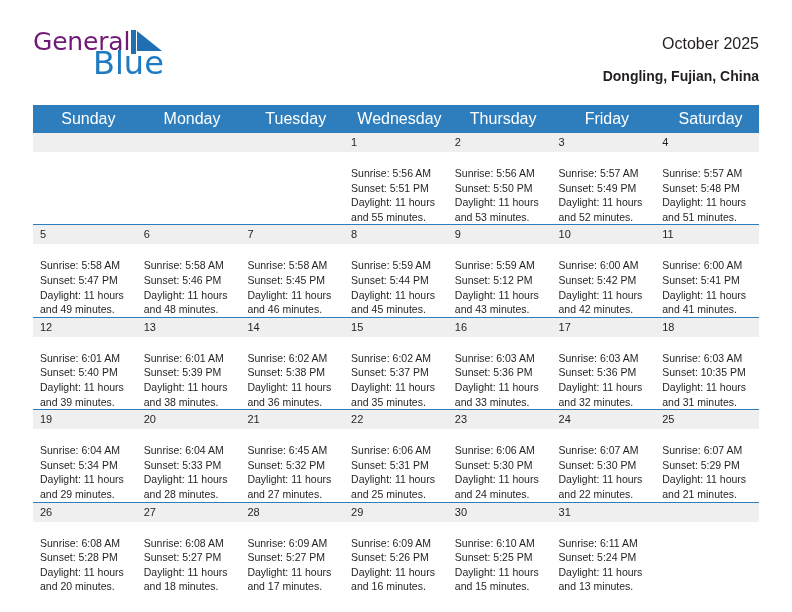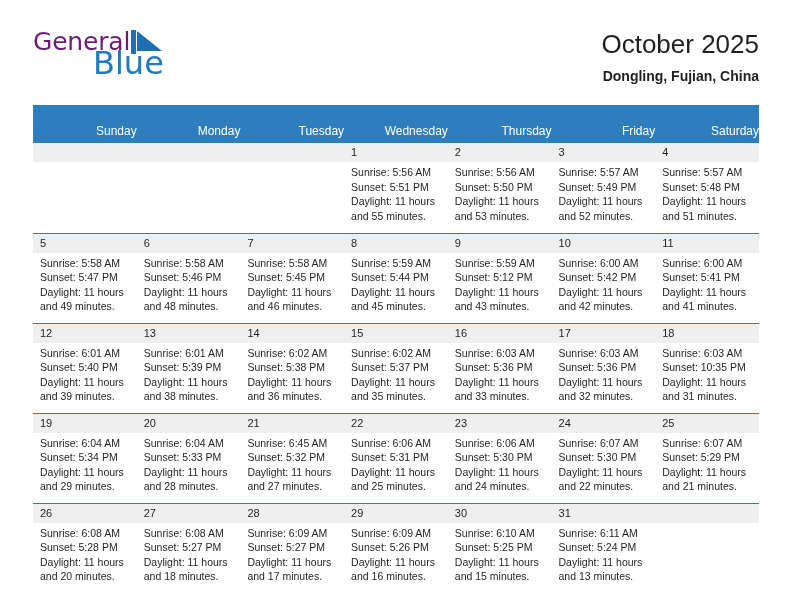--- a/index.html
+++ b/index.html
@@ -66,21 +66,21 @@
     font-family: "DejaVu Sans", sans-serif;
   }
 
   .titles {
     position: absolute;
     right: 0;
     top: 0;
     text-align: right;
   }
   .month-title {
-    font-size: 26px;
+    font-size: 16px;
     line-height: 32px;
     color: #231f20;
     font-weight: normal;
     margin: 0;
     white-space: nowrap;
   }
   .location-title {
     font-size: 14px;
     line-height: 20px;
     color: #231f20;
@@ -99,24 +99,24 @@
 
   .cal-table {
     width: 100%;
     border-collapse: collapse;
     table-layout: fixed;
   }
 
   .cal-table th {
     background: #2e7ebd;
     color: #ffffff;
-    font-size: 12px;
+    font-size: 16px;
     font-weight: normal;
-    text-align: right;
-    padding: 19px 0 5px 7px;
+    text-align: center;
+    padding: 5px 0 5px 7px;
     height: 20px;
     box-sizing: border-box;
   }
 
   .cal-table td {
     vertical-align: top;
     padding: 0;
     height: 90px;
     box-sizing: border-box;
     background: #ffffff;
@@ -136,21 +136,21 @@
     font-size: 11px;
     color: #231f20;
     padding-left: 7px;
     box-sizing: border-box;
   }
   .daynum.empty {
     color: transparent;
   }
 
   .info {
-    padding: 3px 6px 0 7px;
+    padding: 14px 6px 0 7px;
     font-size: 10.5px;
     line-height: 14.6px;
     color: #231f20;
   }
   .info div { white-space: nowrap; }
 </style>
 </head>
 <body>
 
 <div class="page">

